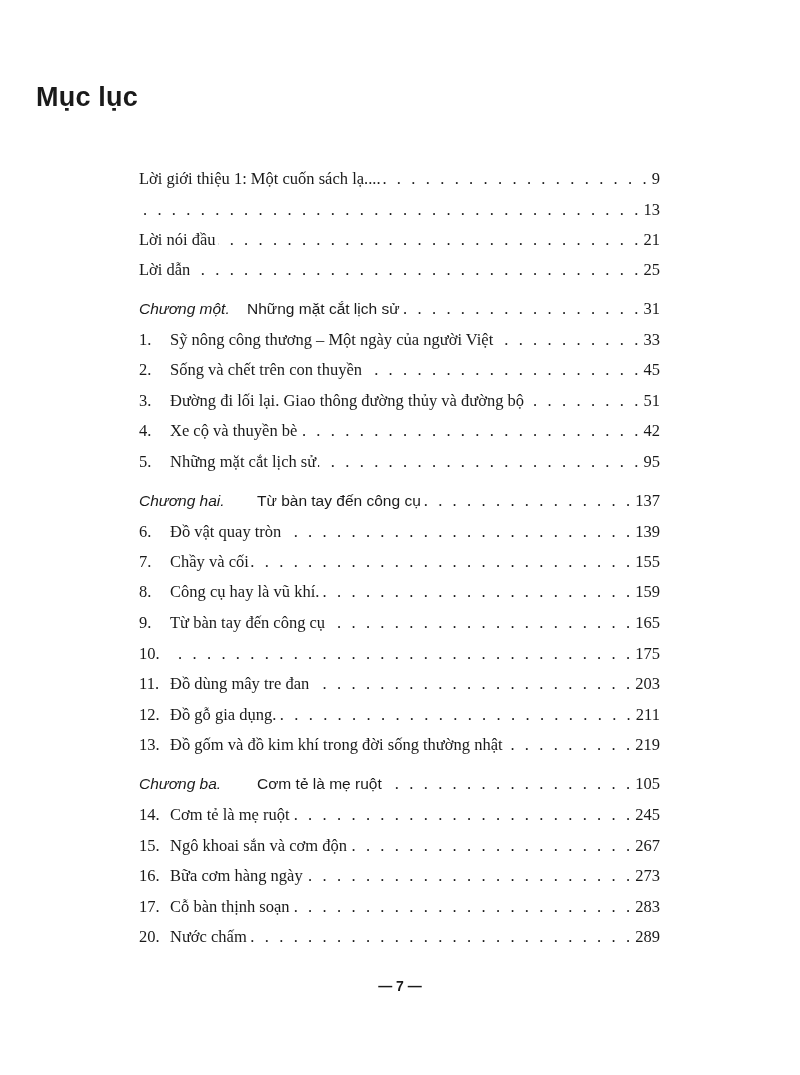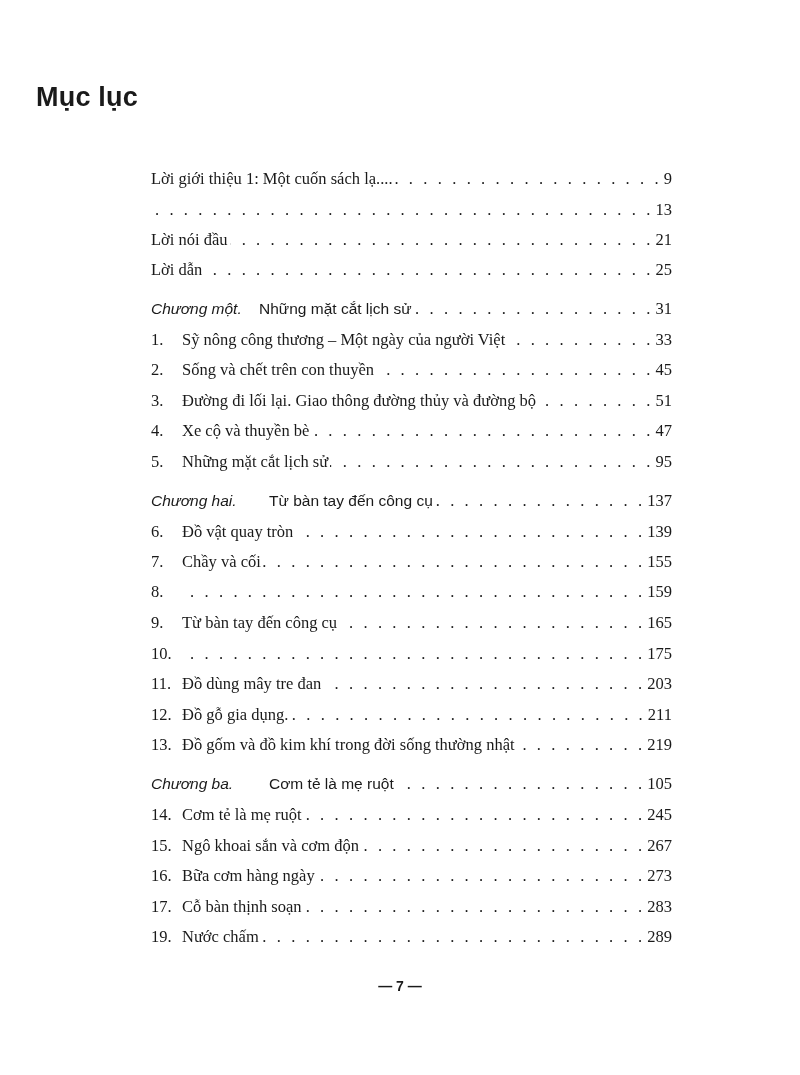--- a/index.html
+++ b/index.html
@@ -5,21 +5,21 @@
   html, body { margin:0; padding:0; background:#ffffff; }
   body { width:800px; height:1075px; position:relative; overflow:hidden; color:#1a1a1a; }
   .title {
     position:absolute; top:82px; left:0; width:800px; text-align:left;
     font-family:"Liberation Sans", sans-serif; font-weight:bold; font-size:27px; letter-spacing:0.2px;padding-left:36px;
   }
   .toc { position:absolute; left:139px; width:521px; top:0; }
   .row {
     position:absolute; left:0; width:521px; height:24px;
     display:flex; align-items:baseline;
-    font-family:"Liberation Serif", serif; font-size:16.5px; line-height:24px;margin-left:12px;
+    font-family:"Liberation Serif", serif; font-size:16.5px; line-height:24px;
   }
   .num { width:31px; flex:0 0 31px; }
   .label { white-space:nowrap; }
   .leader {
     flex:1 1 auto; overflow:hidden; white-space:nowrap; margin:0 2px;
     letter-spacing:3.1px; text-align:right; direction:rtl;
   }
   .page { white-space:nowrap; text-align:right; }
   .chapter .ch-prefix { font-family:"Liberation Sans", sans-serif; font-style:italic; font-size:15.5px; width:110px; flex:0 0 110px; white-space:nowrap; }
   .chapter .label { font-family:"Liberation Sans", sans-serif; font-size:15.5px; font-weight:500; }
@@ -78,21 +78,21 @@
   <div class="row" style="top:389px">
     <span class="num">3.</span>
     <span class="label">Đường đi lối lại. Giao thông đường thủy và đường bộ</span>
     <span class="leader">. . . . . . . . . . . . . . . . . . . . . . . . . . . . . . . . . . . . . . . . . . . . . . . . . . . . . . . . . . . . . . . . . . . . . . . . . . . . . . . . . .</span>
     <span class="page">51</span>
   </div>
   <div class="row" style="top:419px">
     <span class="num">4.</span>
     <span class="label">Xe cộ và thuyền bè</span>
     <span class="leader">. . . . . . . . . . . . . . . . . . . . . . . . . . . . . . . . . . . . . . . . . . . . . . . . . . . . . . . . . . . . . . . . . . . . . . . . . . . . . . . . . .</span>
-    <span class="page">47</span>
+    <span class="page">42</span>
   </div>
   <div class="row" style="top:450px">
     <span class="num">5.</span>
     <span class="label">Những mặt cắt lịch sử</span>
     <span class="leader">. . . . . . . . . . . . . . . . . . . . . . . . . . . . . . . . . . . . . . . . . . . . . . . . . . . . . . . . . . . . . . . . . . . . . . . . . . . . . . . . . .</span>
     <span class="page">95</span>
   </div>
 
   <div class="row chapter c2" style="top:489px">
     <span class="ch-prefix">Chương hai.</span>
@@ -107,20 +107,21 @@
     <span class="page">139</span>
   </div>
   <div class="row" style="top:550px">
     <span class="num">7.</span>
     <span class="label">Chầy và cối</span>
     <span class="leader">. . . . . . . . . . . . . . . . . . . . . . . . . . . . . . . . . . . . . . . . . . . . . . . . . . . . . . . . . . . . . . . . . . . . . . . . . . . . . . . . . .</span>
     <span class="page">155</span>
   </div>
   <div class="row" style="top:580px">
     <span class="num">8.</span>
+    <span class="label">Công cụ hay là vũ khí.</span>
     <span class="leader">. . . . . . . . . . . . . . . . . . . . . . . . . . . . . . . . . . . . . . . . . . . . . . . . . . . . . . . . . . . . . . . . . . . . . . . . . . . . . . . . . .</span>
     <span class="page">159</span>
   </div>
   <div class="row" style="top:611px">
     <span class="num">9.</span>
     <span class="label">Từ bàn tay đến công cụ</span>
     <span class="leader">. . . . . . . . . . . . . . . . . . . . . . . . . . . . . . . . . . . . . . . . . . . . . . . . . . . . . . . . . . . . . . . . . . . . . . . . . . . . . . . . . .</span>
     <span class="page">165</span>
   </div>
   <div class="row" style="top:642px">
@@ -171,20 +172,20 @@
     <span class="leader">. . . . . . . . . . . . . . . . . . . . . . . . . . . . . . . . . . . . . . . . . . . . . . . . . . . . . . . . . . . . . . . . . . . . . . . . . . . . . . . . . .</span>
     <span class="page">273</span>
   </div>
   <div class="row" style="top:895px">
     <span class="num">17.</span>
     <span class="label">Cỗ bàn thịnh soạn</span>
     <span class="leader">. . . . . . . . . . . . . . . . . . . . . . . . . . . . . . . . . . . . . . . . . . . . . . . . . . . . . . . . . . . . . . . . . . . . . . . . . . . . . . . . . .</span>
     <span class="page">283</span>
   </div>
   <div class="row" style="top:925px">
-    <span class="num">19.</span>
+    <span class="num">20.</span>
     <span class="label">Nước chấm</span>
     <span class="leader">. . . . . . . . . . . . . . . . . . . . . . . . . . . . . . . . . . . . . . . . . . . . . . . . . . . . . . . . . . . . . . . . . . . . . . . . . . . . . . . . . .</span>
     <span class="page">289</span>
   </div>
 </div>
 
 <div class="footer">— 7 —</div>
 
 </body></html>

